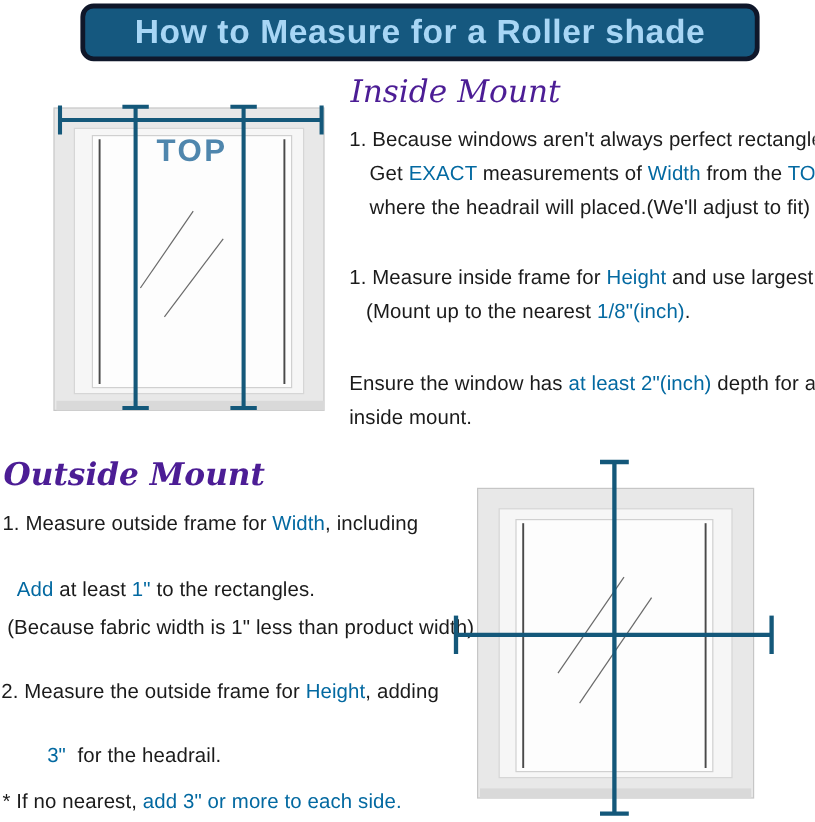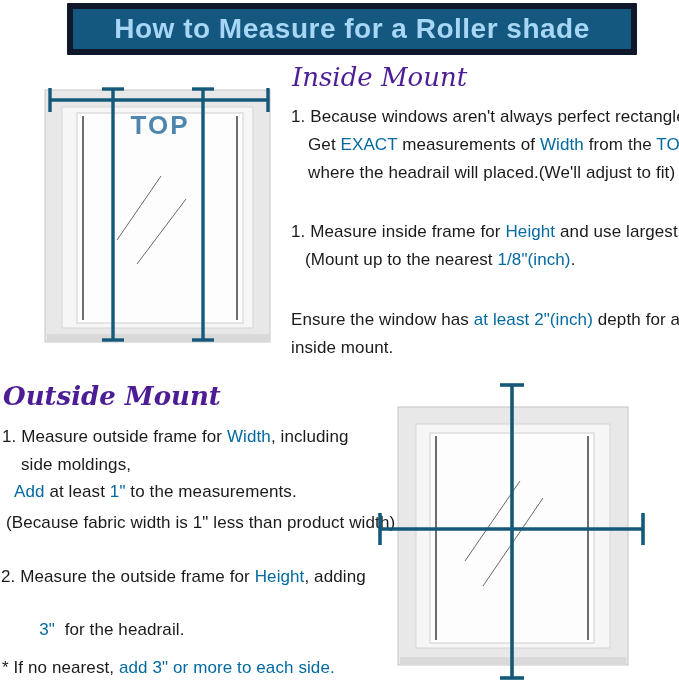--- a/index.html
+++ b/index.html
@@ -1,19 +1,19 @@
 <!DOCTYPE html>
 <html><head>
 <meta charset="utf-8">
 <style>
   html,body{margin:0;padding:0;background:#ffffff;}
   .stage{position:relative;width:679px;height:685px;background:#ffffff;overflow:hidden;
          font-family:"Liberation Sans",sans-serif;}
   .banner{position:absolute;left:67px;top:3px;width:558px;height:40px;background:#15587f;
-          border:6px solid #0f172a;border-radius:1px;display:flex;align-items:center;
+          border:4px solid #0f172a;border-radius:11px;display:flex;align-items:center;
           justify-content:center;}
   .banner span{color:#a8d6f5;font-weight:bold;font-size:28px;letter-spacing:0.5px;
           font-family:"Liberation Sans",sans-serif;}
   .heading{position:absolute;font-family:"DejaVu Serif",serif;font-style:italic;
           font-size:26px;color:#4c1d95;white-space:nowrap;}
   .h-inside{left:292px;top:62px;}
   .h-outside{left:3px;top:381px;font-weight:bold;}
   .t{position:absolute;font-size:17px;line-height:20px;color:#1b1b1b;white-space:nowrap;
      letter-spacing:0.1px;}
   .p{color:#0369a1;}
@@ -73,23 +73,22 @@
   <div class="t" style="left:291px;top:310px">
     <span>Ensure the window has </span><span class="p">at least 2"(inch)</span><span> depth for an</span>
   </div>
   <div class="t" style="left:291px;top:338px">inside mount.</div>
 
   <div class="heading h-outside">Outside Mount</div>
 
   <div class="t" style="left:2px;top:427px">
     <span>1. Measure outside frame for </span><span class="p">Width</span><span>, including</span>
   </div>
-  <div class="t" style="left:21px;top:455px">side moldings,</div>
   <div class="t" style="left:14px;top:482px">
-    <span class="p">Add</span><span> at least </span><span class="p">1"</span><span> to the measurements.</span>
+    <span class="p">Add</span><span> at least </span><span class="p">1"</span><span> to the rectangles.</span>
   </div>
   <div class="t" style="left:6px;top:513px">(Because fabric width is 1" less than product width)</div>
 
   <div class="t" style="left:1px;top:567px">
     <span>2. Measure the outside frame for </span><span class="p">Height</span><span>, adding</span>
   </div>
   <div class="t" style="left:20px;top:600px;white-space:pre">
     <span class="p">3"</span><span>  for the headrail.</span>
   </div>
 

